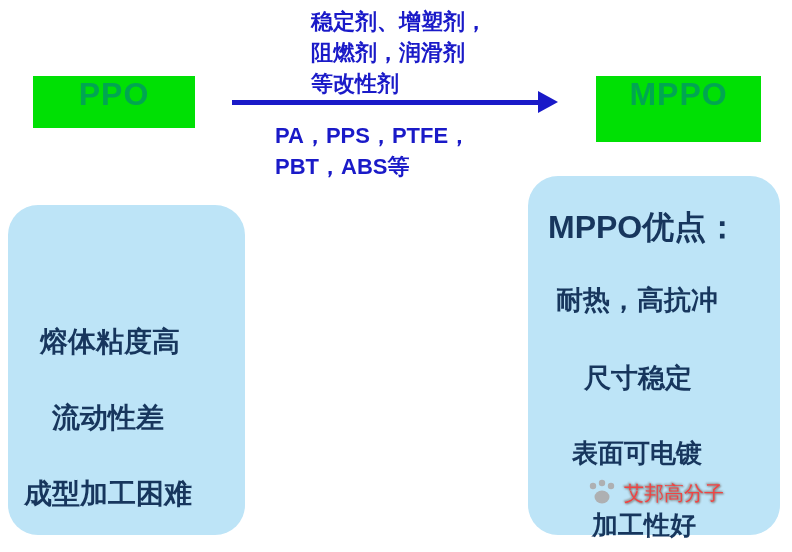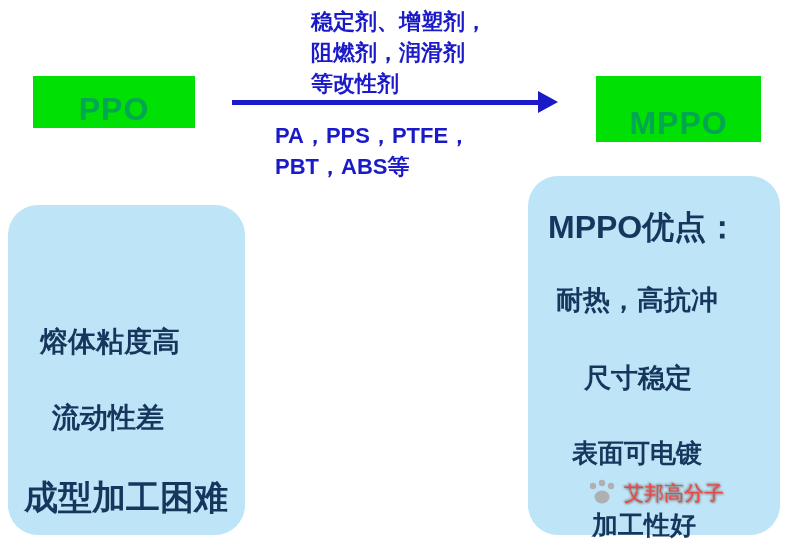--- a/index.html
+++ b/index.html
@@ -8,21 +8,21 @@
     position: relative;
     background: #ffffff;
     overflow: hidden;
     font-family: "Liberation Sans", "DejaVu Sans", sans-serif;
   }
 
   
   .green-box {
     position: absolute;
     background: #00e004;
-    display: flex; align-items: flex-end; justify-content: center;
+    display: flex; align-items: flex-start; justify-content: center;
     font-weight: bold;
     font-size: 32px;
     letter-spacing: 1px;
     color: #00a651;
   }
   #ppo-box  { left: 33px;  top: 76px; width: 162px; height: 52px; }
   #mppo-box { left: 596px; top: 76px; width: 165px; height: 66px; }
 
   
   .arrow-line {
@@ -70,21 +70,21 @@
   }
   .panel .item {
     position: absolute;
     color: #17365d;
     font-weight: bold;
     white-space: nowrap;
   }
   #left-panel .title { left: 18px; top: 28px; font-size: 30px; }
   #left-panel .item-0 { left: 32px; top: 118px; font-size: 28px; }
   #left-panel .item-1 { left: 44px; top: 194px; font-size: 28px; }
-  #left-panel .item-2 { left: 16px; top: 270px; font-size: 34px; }
+  #left-panel .item-2 { left: 16px; top: 270px; font-size: 28px; }
 
   #right-panel .title { left: 20px; top: 14px; font-size: 32px; }
   #right-panel .item-0 { left: 28px; top: 106px; font-size: 27px; }
   #right-panel .item-1 { left: 56px; top: 184px; font-size: 27px; }
   #right-panel .item-2 { left: 44px; top: 260px; font-size: 26px; }
   #right-panel .item-3 { left: 64px; top: 332px; font-size: 26px; }
 
   
   #watermark {
     position: absolute;

